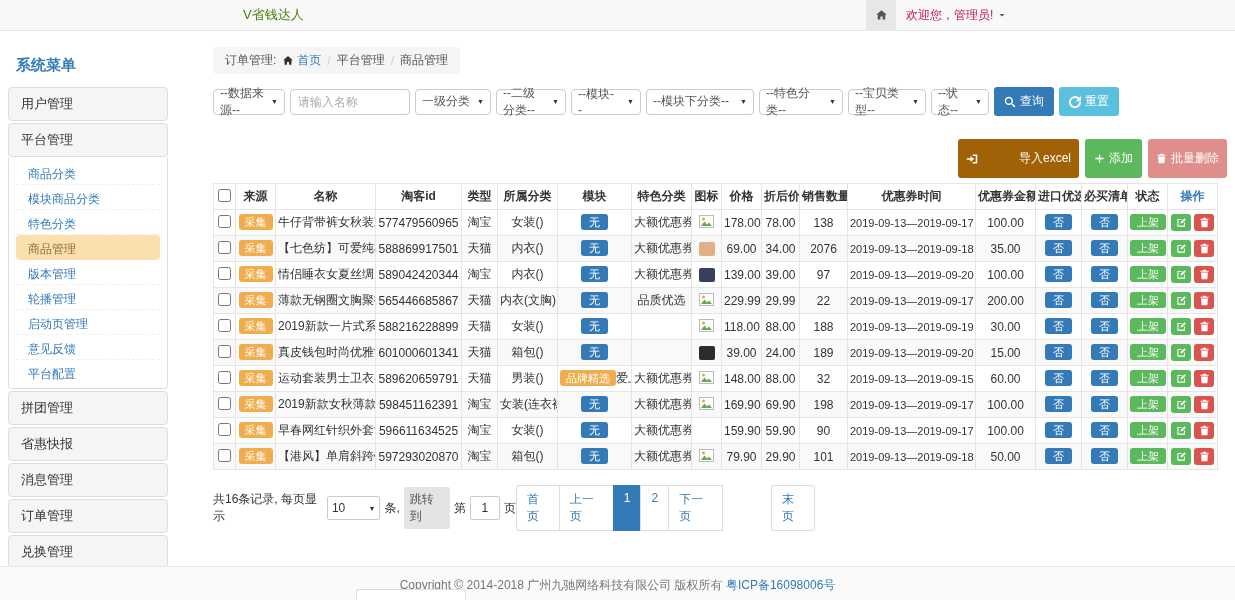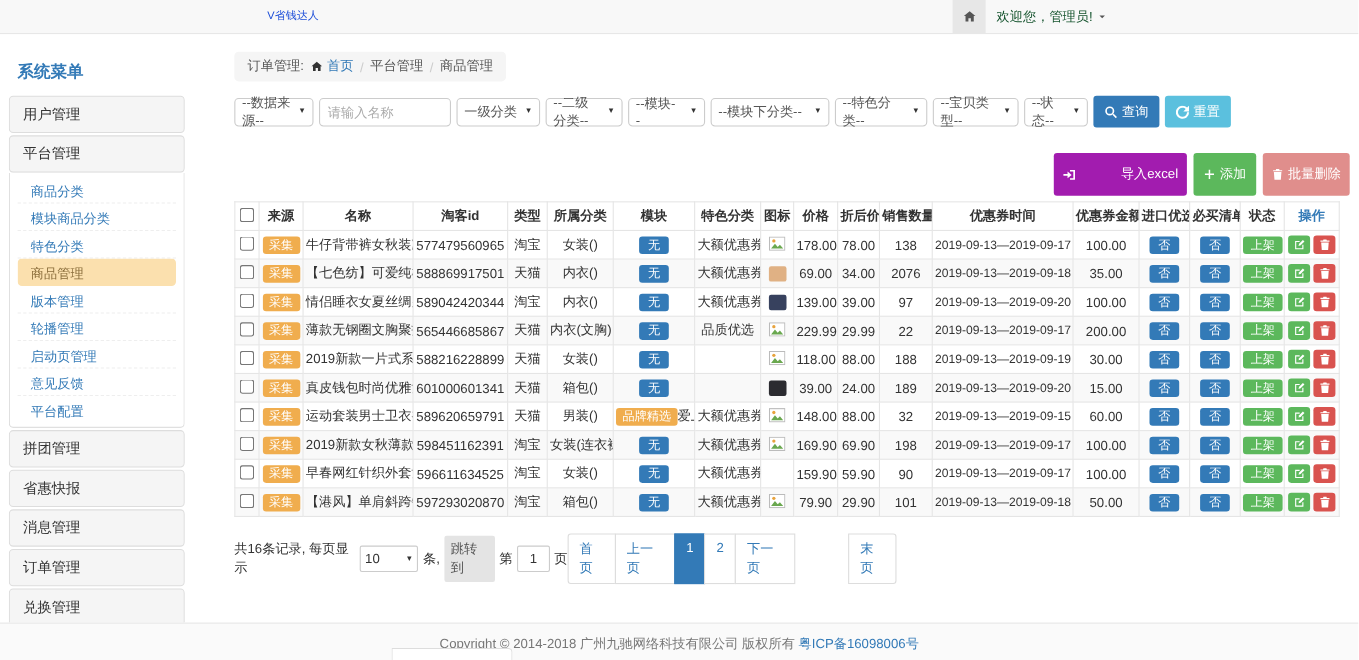--- a/index.html
+++ b/index.html
@@ -5,25 +5,25 @@
   * { box-sizing: border-box; margin: 0; padding: 0; }
   html,body { width:1235px; height:600px; }
   body {
     position: relative; overflow: hidden; background:#fff;
     font-family: "Liberation Sans", sans-serif; font-size: 12px; color:#333;
   }
   
   .navbar { position:absolute; top:0; left:0; width:1235px; height:31px;
     background:#f8f8f8; border-bottom:1px solid #e7e7e7; }
   .navbar-title { position:absolute; left:243px; top:0; line-height:30px;
-    font-size:10px; color:#1d4ed8; }
+    font-size:13px; color:#4d7c0f; }
   .nav-home { position:absolute; left:866px; top:0; width:30px; height:30px;
     background:#e7e7e7; display:flex; align-items:center; justify-content:center;
     color:#555; cursor:pointer; }
-  .nav-user { position:absolute; left:906px; top:0; line-height:30px; color:#14532d;
+  .nav-user { position:absolute; left:906px; top:0; line-height:30px; color:#be185d;
     cursor:pointer; display:flex; align-items:center; gap:5px; }
   .nav-user .caret { color:#555; display:inline-flex; }
   
   .sidebar { position:absolute; left:8px; top:47px; width:160px; height:519px; overflow:hidden; }
   .sb-heading { color:#337ab7; font-size:15px; font-weight:bold; padding:9px 8px 10px 8px; }
   .sb-head { background:#f5f5f5; border:1px solid #ddd; border-radius:4px;
     padding:7px 12px; font-size:13px; color:#333; margin-top:2px; cursor:pointer; }
   .sb-sub { background:#fff; border:1px solid #ddd; border-top:none;
     border-radius:0 0 4px 4px; padding:3px 7px; }
   .sb-item { padding:6px 12px; font-size:12px; color:#337ab7;
@@ -45,21 +45,21 @@
   .f-select .sel-caret { font-size:7px; color:#333; }
   .f-input { height:26px; width:120px; border:1px solid #ccc; border-radius:4px;
     padding:0 7px; font-size:12px; color:#555; font-family:inherit; }
   .f-input::placeholder { color:#aaa; }
   .btn { display:inline-flex; align-items:center; gap:4px; border:none; border-radius:3px;
     color:#fff; font-size:12px; cursor:pointer; font-family:inherit; }
   .btn-search { background:#337ab7; padding:6px 10px; }
   .btn-reset  { background:#5bc0de; padding:6px 10px; }
   
   .toolbar { margin-top:23px; display:flex; justify-content:flex-end; gap:6px; }
-  .btn-import { background:#a21caf; padding:4px 8px;gap:41px; }
+  .btn-import { background:#a16207; padding:4px 8px;gap:41px; }
   .btn-add    { background:#5cb85c; padding:11px 9px; }
   .btn-batch  { background:#e08e8c; padding:4px 8px; }
   
   table.goods { margin-top:5px; width:1004px; border-collapse:collapse; table-layout:fixed; }
   .goods th, .goods td { border:1px solid #e5e5e5; height:26px; text-align:center;
     overflow:hidden; white-space:nowrap; padding:0 2px; font-size:12px; }
   .goods th { font-weight:bold; color:#333; background:#fff; }
   .goods th.op-col { color:#337ab7; }
   .goods tbody tr:nth-child(even) td { background:#f9f9f9; }
   .goods td.time-cell { font-size:11px; }

